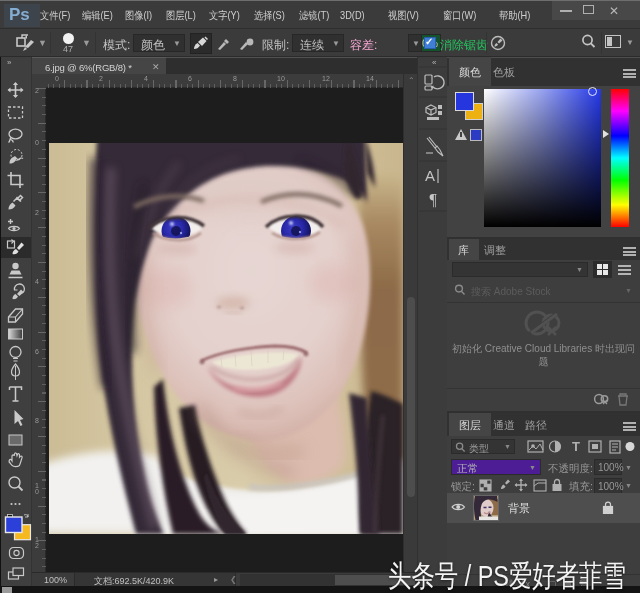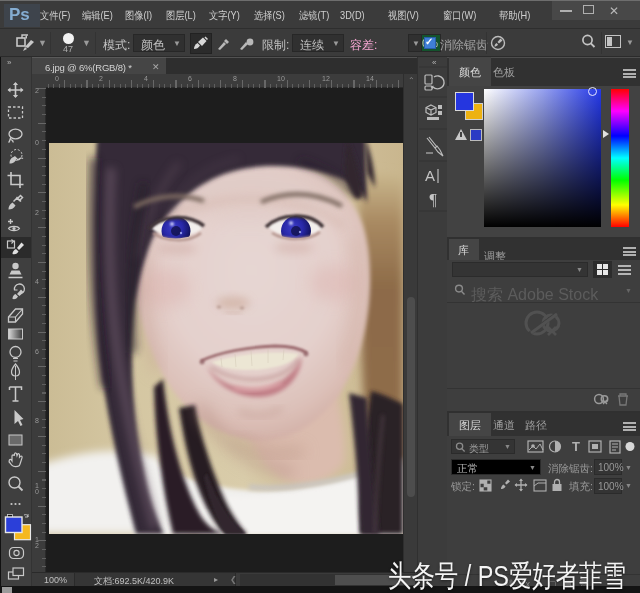--- a/index.html
+++ b/index.html
@@ -89,21 +89,21 @@
     <div class="abs txt" style="left:350px;top:8px;color:#f9a8d4;">容差:</div>
     <div class="abs" style="left:377px;top:5px;width:30px;height:18px;background:#14532d;border:1px solid #272727;margin-left:34px;">
       <span class="abs txt" style="left:4px;top:2px;color:#c2c2c2;font-size:11px;">30%</span>
     </div>
     <div class="abs" style="left:408px;top:5px;width:14px;height:18px;background:#303030;border:1px solid #272727;">
       <span class="abs dim" style="left:3px;top:4px;font-size:8px;">▼</span>
     </div>
 
     <div class="abs" style="left:424px;top:8px;width:12px;height:12px;background:#3f7fd6;border:1px solid #2a5ea8;"></div>
     <div class="abs" style="left:425px;top:7px;color:#fff;font-size:10px;font-weight:bold;">✓</div>
-    <div class="abs txt" style="left:440px;top:8px;color:#a3a3a3;">消除锯齿</div>
+    <div class="abs txt" style="left:440px;top:8px;color:#22c55e;">消除锯齿</div>
     <div class="abs" style="left:486px;top:3px;width:1px;height:22px;background:#333;"></div>
 
     <svg class="abs" style="left:490px;top:6px;" width="16" height="16" viewBox="0 0 16 16">
       <circle cx="8" cy="8" r="6.5" fill="none" stroke="#bdbdbd" stroke-width="1.4"></circle>
       <path d="M4.5,11.5 c0,-1.5 0.7,-2.7 2,-3.5 l1.5,1.5 c-0.8,1.4 -2,2 -3.5,2 z" fill="#bdbdbd"></path>
       <path d="M7.5,7 L10.5,3.5 L12.5,5.5 L9,8.5 z" fill="#bdbdbd"></path>
     </svg>
 
     <svg class="abs" style="left:580px;top:4px;" width="17" height="17" viewBox="0 0 17 17">
       <circle cx="7.5" cy="7" r="4.6" fill="none" stroke="#c4c4c4" stroke-width="1.7"></circle>
@@ -500,21 +500,21 @@
 
       <div class="abs" style="left:164px;top:3px;width:18px;height:138px;background:linear-gradient(to bottom,#ff0000 0%,#ff00ff 16%,#0000ff 34%,#00ffff 50%,#00ff00 66%,#ffff00 84%,#ff0000 100%);"></div>
       <div class="abs" style="left:156px;top:44px;width:0;height:0;border-top:4.5px solid transparent;border-bottom:4.5px solid transparent;border-left:6px solid #e0e0e0;"></div>
     </div>
 
     <div class="abs" style="left:0;top:180px;width:193px;height:2px;background:#303030;"></div>
     <div class="abs" style="left:0;top:182px;width:193px;height:21px;background:#313131;"></div>
     <div class="abs" style="left:2px;top:182px;width:30px;height:21px;background:#454545;">
       <span class="abs" style="left:9px;top:4px;font-size:11px;color:#d8d8d8;">库</span>
     </div>
-    <span class="abs" style="left:37px;top:192px;font-size:11px;color:#9f9f9f;">调整</span>
+    <span class="abs" style="left:37px;top:186px;font-size:11px;color:#9f9f9f;">调整</span>
     <div class="abs ham" style="left:176px;top:190px;"></div>
     <div class="abs" style="left:0;top:203px;width:193px;height:130px;background:#3e3e3e;">
 
       <div class="abs" style="left:5px;top:2px;width:136px;height:15px;background:#343434;border:1px solid #2b2b2b;">
         <span class="abs" style="right:4px;top:3px;font-size:7px;color:#888;">▼</span>
       </div>
 
       <div class="abs" style="left:146px;top:1px;width:19px;height:17px;background:#2c2c2c;">
         <div class="abs" style="left:4px;top:3px;width:5px;height:5px;background:#e8e8e8;"></div>
         <div class="abs" style="left:10px;top:3px;width:5px;height:5px;background:#e8e8e8;"></div>
@@ -523,31 +523,32 @@
       </div>
 
       <div class="abs" style="left:168px;top:1px;width:19px;height:17px;">
         <div class="abs" style="left:3px;top:4px;width:13px;height:2px;background:#b5b5b5;box-shadow:0 4px 0 #b5b5b5, 0 8px 0 #b5b5b5;"></div>
       </div>
 
       <svg class="abs" style="left:7px;top:24px;" width="12" height="12" viewBox="0 0 12 12" fill="none" stroke="#8a8a8a" stroke-width="1.4">
           <circle cx="5" cy="4.6" r="3.4"></circle>
           <path d="M7.4,7.2 L10.5,10.4"></path>
         </svg>
-      <span class="abs" style="left:24px;top:25px;font-size:16px;color:#5c5c5c;">搜索 Adobe Stock</span>
+      <span class="abs" style="left:24px;top:25px;font-size:10px;color:#5c5c5c;">搜索 Adobe Stock</span>
       <span class="abs" style="left:178px;top:27px;font-size:7px;color:#666;">▼</span>
       <div class="abs" style="left:0;top:42px;width:193px;height:1px;background:#333;"></div>
 
       <svg class="abs" style="left:74px;top:46px;" width="46" height="38" viewBox="0 0 46 38" fill="none" stroke="#515151" stroke-width="3">
         <circle cx="16" cy="17" r="11"></circle>
         <circle cx="30" cy="17" r="8"></circle>
         <path d="M8,28 L38,6" stroke="#3e3e3e" stroke-width="4"></path>
         <path d="M10,27 L36,8"></path>
         <path d="M27,21 l8,8 m0,-8 l-8,8" stroke-width="2.5"></path>
       </svg>
+      <div class="abs" style="left:0;top:82px;width:193px;text-align:center;font-size:10px;color:#8f8f8f;line-height:13px;">初始化 Creative Cloud Libraries 时出现问<br>题</div>
     </div>
     <div class="abs" style="left:0;top:331px;width:193px;height:22px;background:#3e3e3e;border-top:1px solid #333;">
       <svg class="abs" style="left:146px;top:4px;" width="17" height="14" viewBox="0 0 17 14" fill="none" stroke="#9a9a9a" stroke-width="1.5">
         <circle cx="6" cy="6" r="4.4"></circle>
           <circle cx="11.5" cy="6" r="3.2"></circle>
           <path d="M10,7 l4,4 m0,-4 l-4,4" stroke-width="1.3"></path>
       </svg>
       <svg class="abs" style="left:169px;top:3px;" width="14" height="15" viewBox="0 0 14 15" fill="none" stroke="#787878" stroke-width="1.3">
         <path d="M2,4 h10 M4,4 v-2 h6 v2 M3,4 l1,9 h6 l1,-9"></path>
       </svg>
@@ -578,25 +579,25 @@
         <circle cx="28" cy="7.5" r="5.5"></circle>
           <path d="M28,2 a5.5,5.5 0 0 1 0,11 z" fill="#b0b0b0" stroke="none"></path>
         <text x="45" y="12" font-size="13" fill="#b0b0b0" stroke="none" font-family="Liberation Sans" font-weight="bold">T</text>
         <rect x="62" y="2" width="12" height="11"></rect>
           <rect x="65" y="5" width="6" height="5" fill="#b0b0b0" stroke="none"></rect>
         <rect x="83" y="2" width="10" height="12"></rect>
           <path d="M85,5 h6 M85,8 h6 M85,11 h4" stroke-width="1"></path>
         <circle cx="103" cy="7.5" r="4.5" fill="#d8d8d8" stroke="none"></circle>
       </svg>
 
-      <div class="abs" style="left:4px;top:23px;width:90px;height:16px;background:#000000;border:1px solid #2b2b2b;">
+      <div class="abs" style="left:4px;top:23px;width:90px;height:16px;background:#4c1d95;border:1px solid #2b2b2b;">
         <span class="abs" style="left:5px;top:2px;font-size:10.5px;color:#b5b5b5;">正常</span>
         <span class="abs" style="right:4px;top:4px;font-size:7px;color:#888;">▼</span>
       </div>
-      <span class="abs" style="left:101px;top:26px;font-size:10.5px;color:#989898;">消除锯齿:</span>
+      <span class="abs" style="left:101px;top:26px;font-size:10.5px;color:#989898;">不透明度:</span>
       <div class="abs" style="left:147px;top:23px;width:28px;height:16px;background:#343434;border:1px solid #2b2b2b;">
         <span class="abs" style="left:3px;top:2px;font-size:10px;color:#989898;">100%</span>
       </div>
       <span class="abs" style="left:178px;top:28px;font-size:7px;color:#888;">▼</span>
 
       <span class="abs" style="left:4px;top:44px;font-size:10.5px;color:#989898;">锁定:</span>
       <svg class="abs" style="left:32px;top:42px;" width="90" height="16" viewBox="0 0 90 16" fill="none" stroke="#b0b0b0" stroke-width="1.1">
         <rect x="1" y="2" width="11" height="11"></rect>
           <path d="M1,2 h3.7 v3.7 h3.6 v3.6 h3.7 v3.7 h-3.7 v-3.7 h-3.6 v-3.6 h-3.7 z M4.7,5.7 v-3.7 h3.6 v3.7 z M8.3,9.3 v-3.6 h3.7 v3.6 z M1,9.3 h3.7 v3.7 h-3.7 z" fill="#b0b0b0" stroke="none" fill-rule="evenodd"></path>
         <path d="M22,11 c0,-2 1,-3.5 2.5,-4.5 l2,2 c-0.8,1.7 -2.3,2.7 -4.5,2.5 z" fill="#b0b0b0" stroke="none"></path>
@@ -609,20 +610,41 @@
             <rect x="0.5" y="6" width="9" height="7" fill="#b0b0b0" stroke="none"></rect>
             <path d="M2.5,6 v-2 a2.5,2.5 0 0 1 5,0 v2" stroke-width="1.3"></path>
           </g>
       </svg>
       <span class="abs" style="left:122px;top:44px;font-size:10.5px;color:#989898;">填充:</span>
       <div class="abs" style="left:147px;top:42px;width:28px;height:16px;background:#343434;border:1px solid #2b2b2b;">
         <span class="abs" style="left:3px;top:2px;font-size:10px;color:#989898;">100%</span>
       </div>
       <span class="abs" style="left:178px;top:46px;font-size:7px;color:#888;">▼</span>
 
+      <div class="abs" style="left:0;top:57px;width:193px;height:30px;background:#4e4e4e;">
+        <svg class="abs" style="left:4px;top:8px;" width="15" height="12" viewBox="0 0 15 12" fill="none" stroke="#d0d0d0" stroke-width="1.2">
+          <path d="M1,6 c2.5,-3.6 10,-3.6 12.5,0 c-2.5,3.6 -10,3.6 -12.5,0 z"></path>
+          <circle cx="7.2" cy="6" r="2" fill="#d0d0d0" stroke="none"></circle>
+        </svg>
+        <div class="abs" id="thumb" style="left:27px;top:3px;width:24px;height:24px;outline:1px solid #666;overflow:hidden;"><svg width="24" height="24" viewBox="0 0 24 24">
+              <rect width="24" height="24" fill="#b6a27a"></rect>
+              <rect x="15" y="3" width="9" height="16" fill="#8d6b48"></rect>
+              <ellipse cx="12.5" cy="12" rx="7" ry="9" fill="#e0ccc8"></ellipse>
+              <path d="M1,0 H23 L23.5,6 C17,1.5 9,3 7.5,9 C6,14 6.5,18 8,24 L1.5,24 C-0.5,16 -0.5,6 1,0 z" fill="#342939"></path>
+              <path d="M15,15 C17,20 19,22 22,24 L13,24 z" fill="#342939"></path>
+              <rect x="5" y="20.5" width="19" height="3.5" fill="#e8e6e2"></rect>
+              <path d="M9.5,11.5 h3 M14.5,11.2 h3" stroke="#3c3560" stroke-width="1.6"></path>
+              <path d="M10,16.5 C12,18 14.5,17.8 16.5,15.8" stroke="#b98b8e" stroke-width="1.3" fill="none"></path>
+            </svg></div>
+        <span class="abs" style="left:61px;top:8px;font-size:11px;color:#dedede;">背景</span>
+        <svg class="abs" style="left:155px;top:8px;" width="12" height="13" viewBox="0 0 12 13" fill="none" stroke="#d0d0d0" stroke-width="1.2">
+          <rect x="1.5" y="5.5" width="9" height="7" fill="#d0d0d0"></rect>
+          <path d="M3.5,5.5 v-1.8 a2.5,2.5 0 0 1 5,0 v1.8"></path>
+        </svg>
+      </div>
 
       <div class="abs" style="left:0;top:138px;width:193px;height:19px;border-top:1px solid #333;">
         <span class="abs" style="left:56px;top:4px;font-size:9px;color:#8a8a8a;letter-spacing:2px;">⛓ fx ◐ ▢ ⬒ 🗑</span>
       </div>
     </div>
   </div>
 
   <div class="abs" style="left:388px;top:556px;font-size:30px;color:#f4f4f4;white-space:nowrap;text-shadow:0 1px 3px rgba(0,0,0,0.5);z-index:50;transform:scaleX(0.78);transform-origin:left;">头条号 / PS爱好者菲雪</div>
 
   <div class="abs" style="left:0;top:586px;width:640px;height:7px;background:#141414;z-index:40;">

